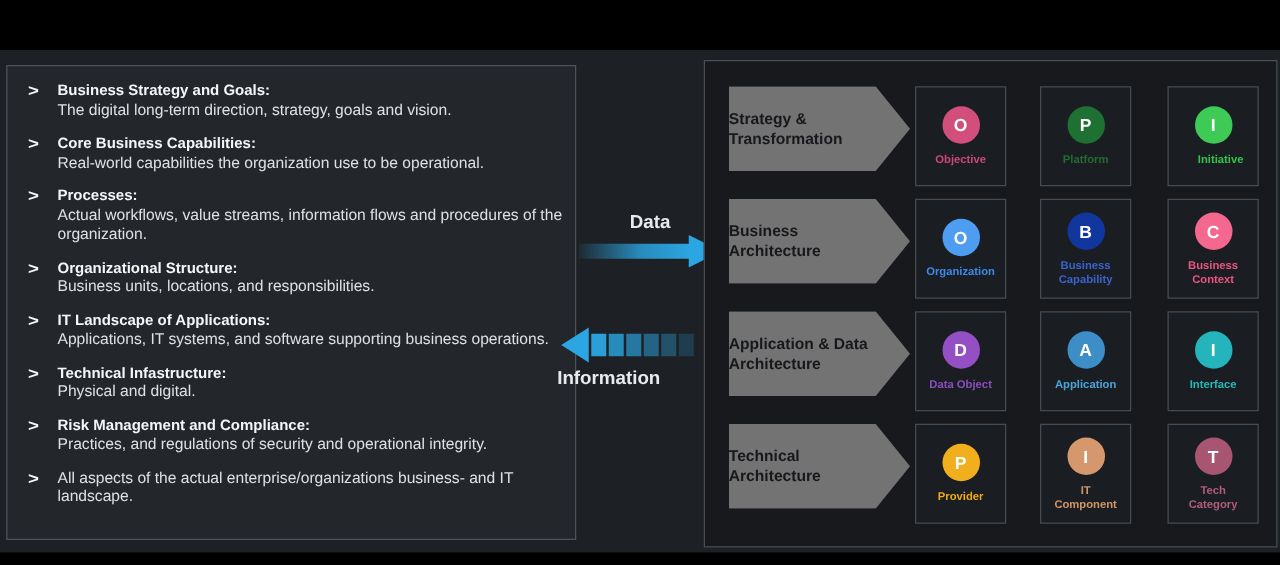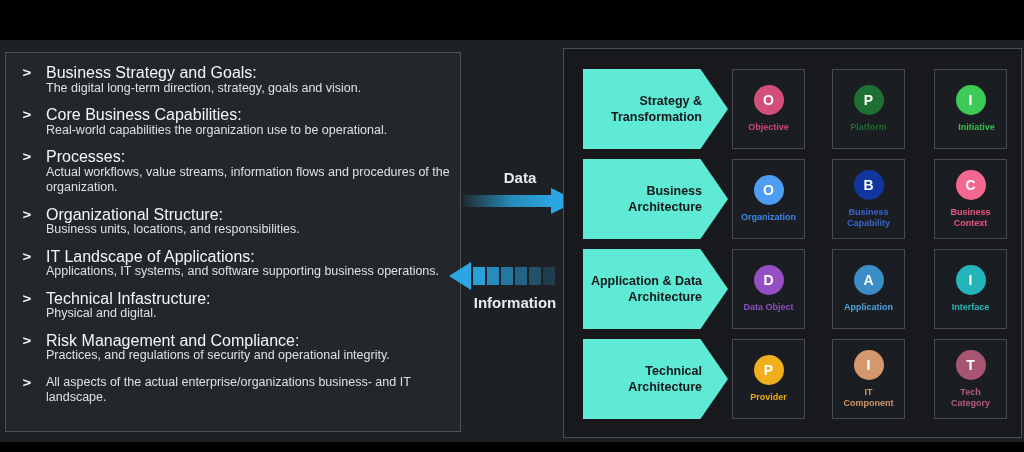--- a/index.html
+++ b/index.html
@@ -9,37 +9,37 @@
 
   .stage { position:absolute; left:0; top:40px; width:1024px; height:402px;
            background:#1d2125; }
 
   
   .left-panel { position:absolute; left:5px; top:12px; width:456px; height:380px;
                 background:#23272c; border:1px solid #4e535a; padding:12px 6px 0 17px; }
   .lp-item { position:relative; padding-left:23px; margin-bottom:11px; }
   .lp-bullet { position:absolute; left:0; top:0; font-weight:800; font-size:13px;
                color:#f5f7f9; transform:scale(1.15,1.0); }
-  .lp-title { font-weight:400; font-size:16px; line-height:15.5px; color:#f4f6f8; }
+  .lp-title { font-weight:700; font-size:12px; line-height:15.5px; color:#f4f6f8; }
   .lp-desc  { font-weight:400; font-size:12.5px; line-height:15.5px; color:#dde1e5; }
 
   
   .flow-label { position:absolute; text-align:center; font-size:15px; color:#e8ebed;font-weight:bold; }
   .data-label { left:463px; top:129px; width:114px; }
-  .info-label { left:460px; top:254px; width:110px; }
+  .info-label { left:432px; top:254px; width:110px; }
   .flow-svg { position:absolute; }
   .data-arrow { left:463px; top:148px; }
   .info-arrow { left:447px; top:221px; }
 
   
   .right-panel { position:absolute; left:563px; top:8px; width:459px; height:390px;
                  background:#17191d; border:1px solid #4a4f55; }
-  .chevron { position:absolute; left:19px; width:145px; height:80px; background:#5eead4;
+  .chevron { position:absolute; left:19px; width:145px; height:68px; background:#737373;
              clip-path:polygon(0 0, 81% 0, 100% 50%, 81% 100%, 0 100%);
-             display:flex; flex-direction:column; justify-content:center; align-items:flex-end;
+             display:flex; flex-direction:column; justify-content:center; align-items:flex-start;
              padding-right:26px; }
   .chev-line { font-weight:700; font-size:12.5px; line-height:16px; color:#16181b;
                text-align:center; }
   .tile { position:absolute; width:73px; height:80px; background:#1a1d21;
           border:1px solid #474b50; display:flex; flex-direction:column;
           align-items:center; justify-content:center; }
   .tile-circle { width:30px; height:30px; border-radius:50%; display:flex;
                  align-items:center; justify-content:center; color:#fff;
                  font-weight:700; font-size:14px; flex:none; }
   .tile-label { margin-top:7px; font-weight:700; font-size:9px; line-height:11px;

